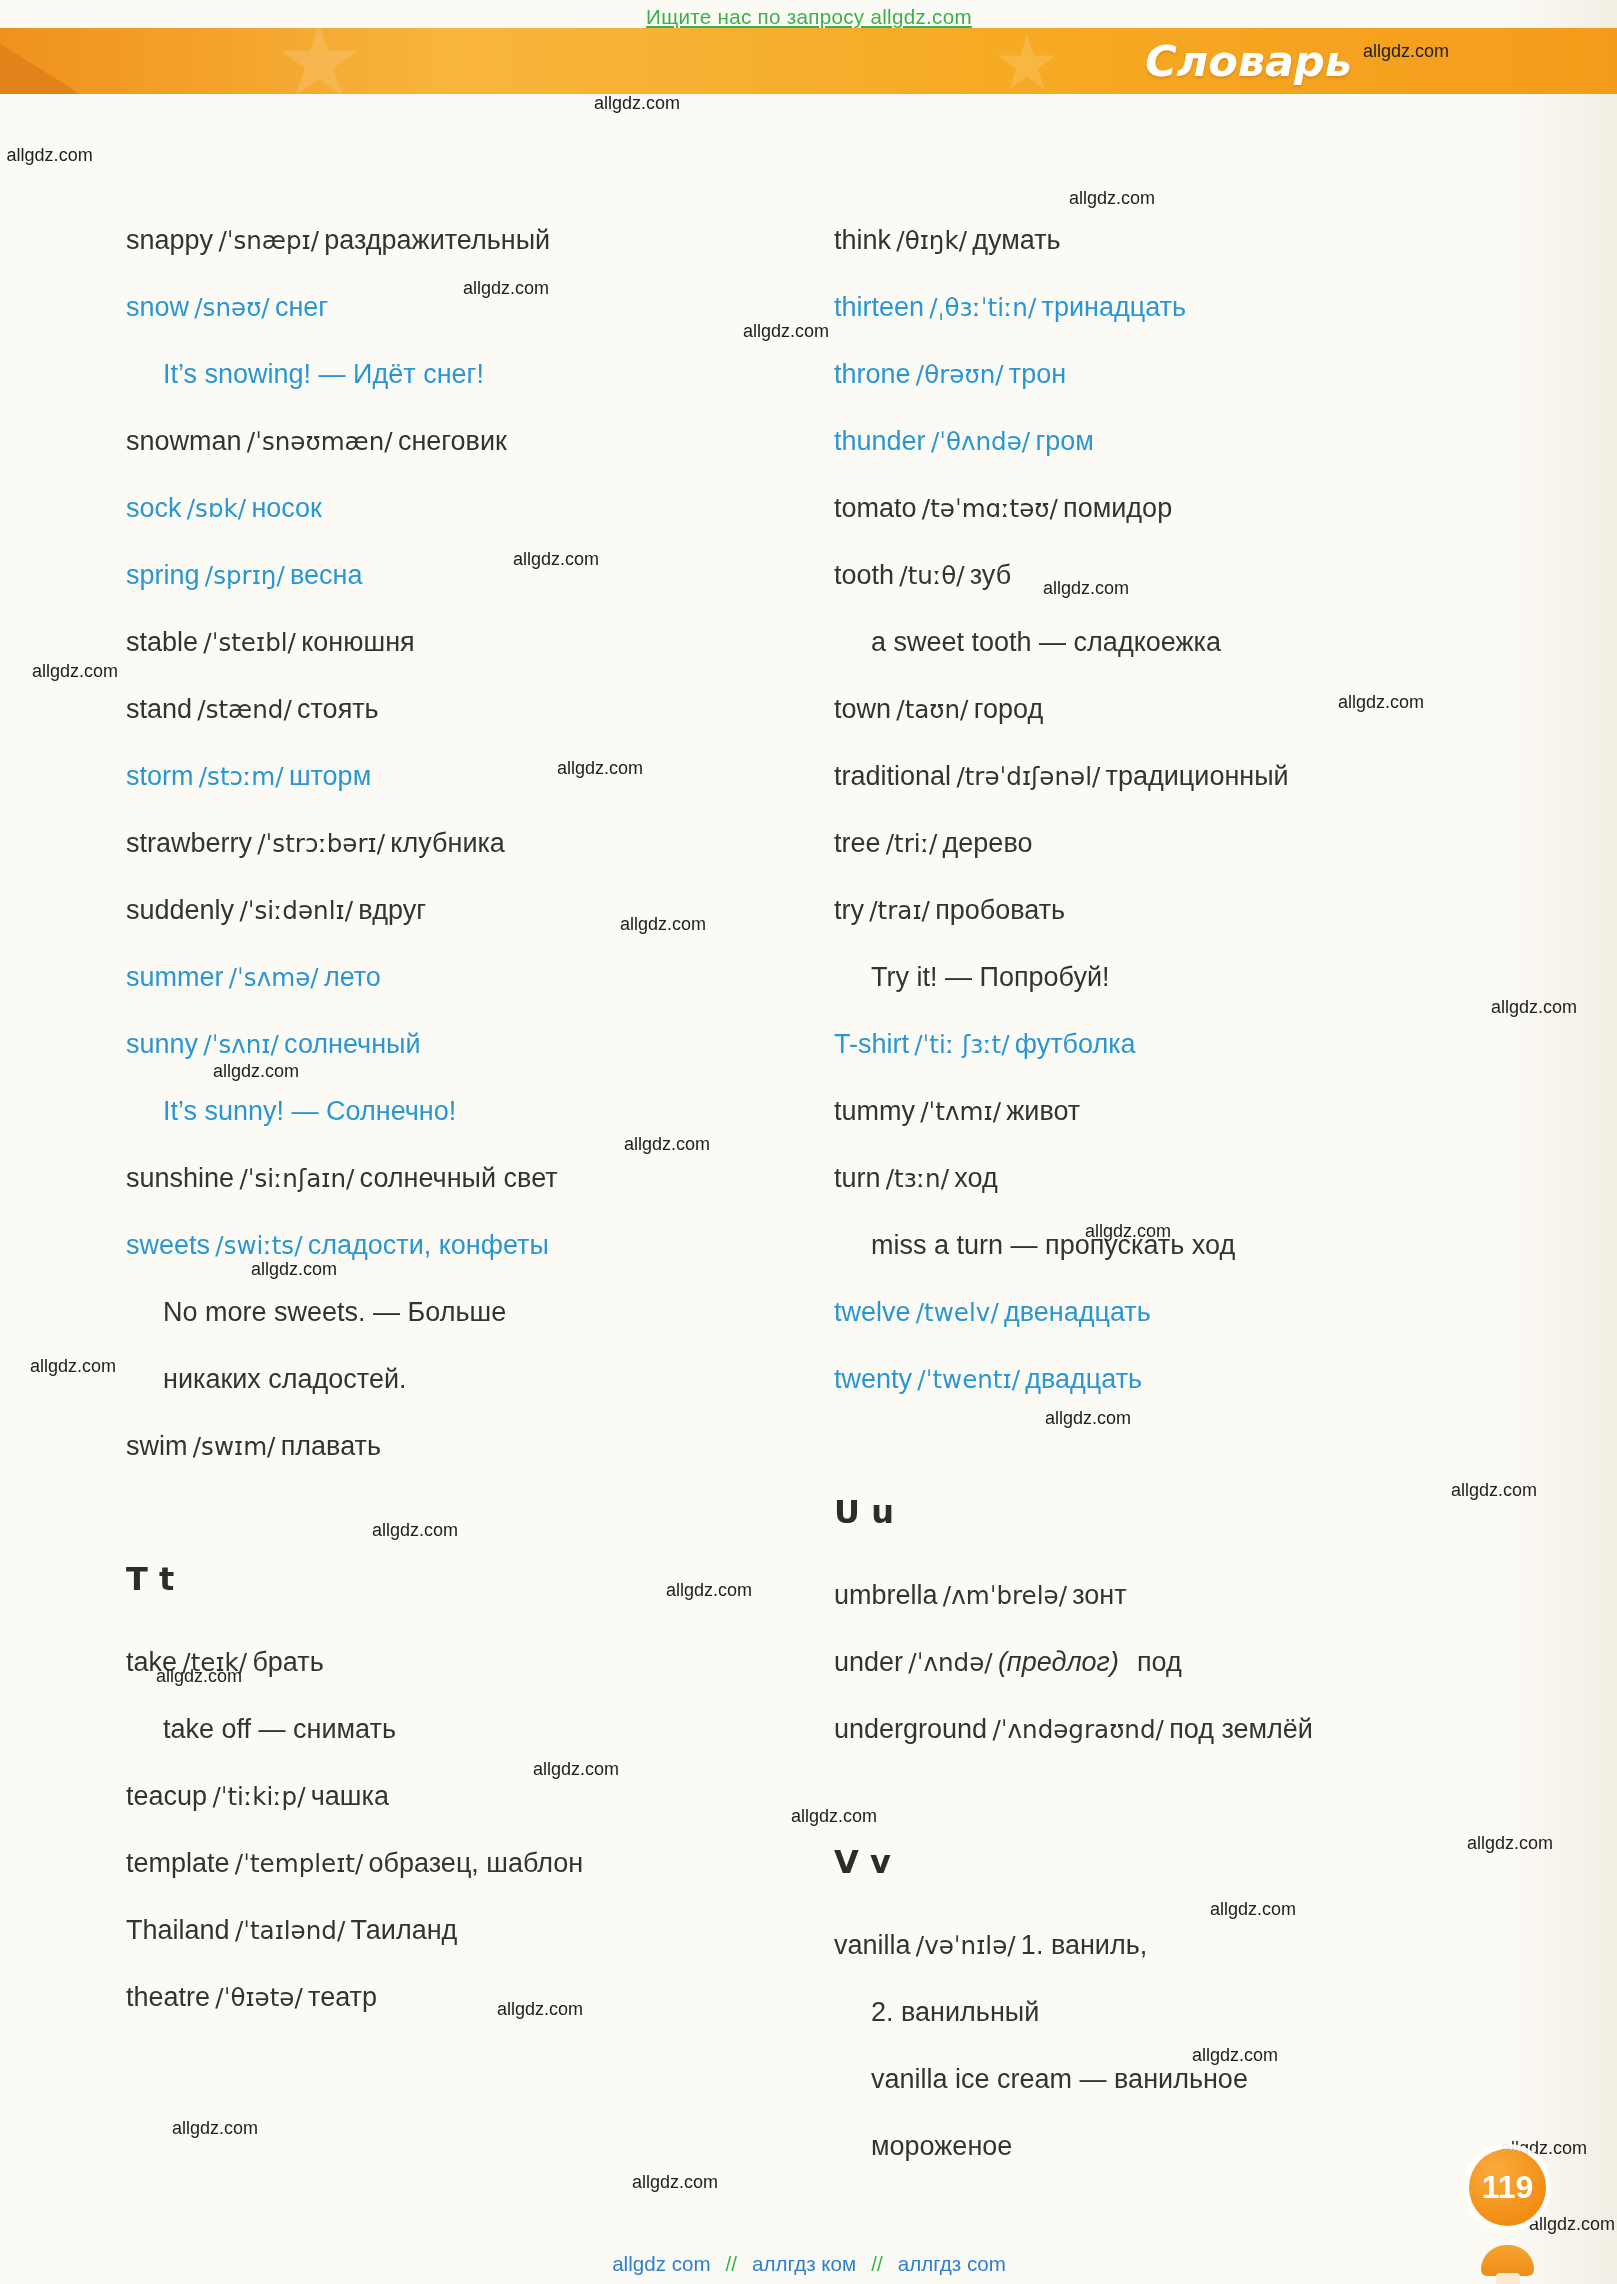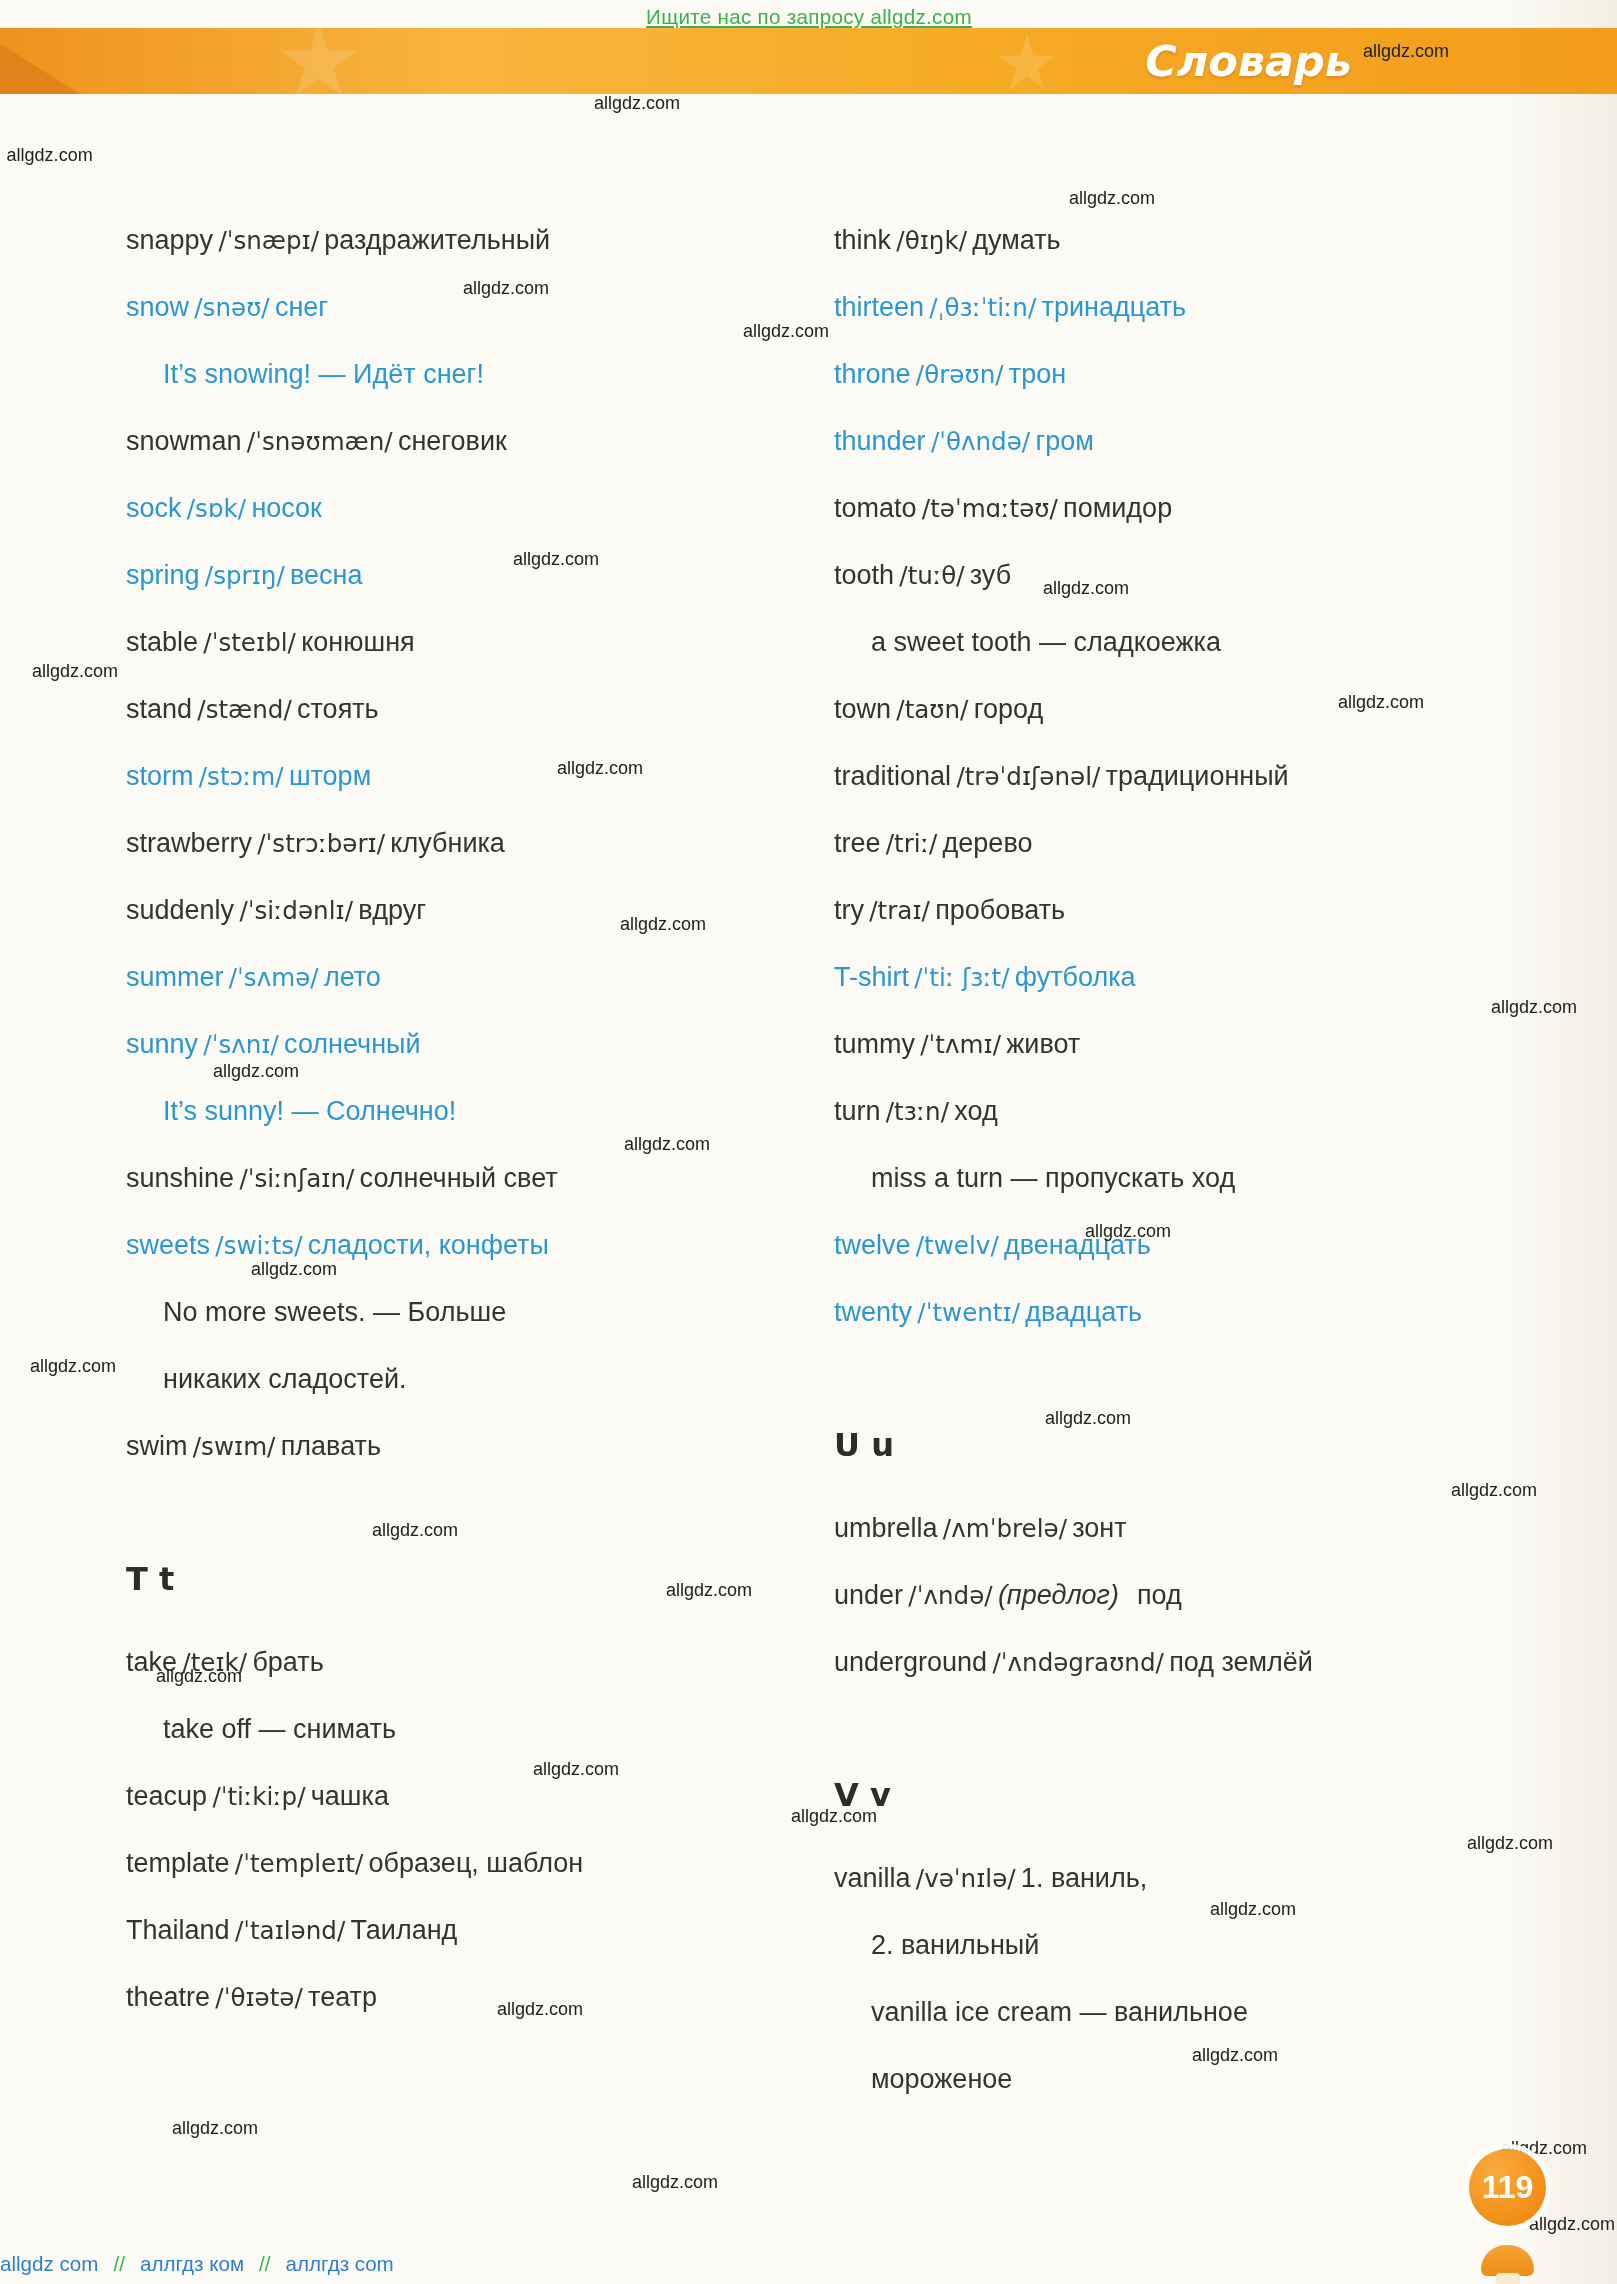--- a/index.html
+++ b/index.html
@@ -58,21 +58,21 @@
   .badge{
     width:77px;height:77px;border-radius:50%;
     background:radial-gradient(circle at 35% 28%,#f9ab3e,#f28c12 75%);
     color:#fff;font-size:32px;font-weight:bold;
     display:flex;align-items:center;justify-content:center;
     box-shadow:0 0 0 5.3px rgba(255,255,255,.9);
   }
   .mushroom{margin:18.6px auto 0;width:53px}
   .mushroom .cap{width:53px;height:31px;background:linear-gradient(180deg,#f7a433,#ef8d14);border-radius:26.6px 26.6px 6.6px 6.6px}
   .mushroom .stem{width:24px;height:21px;background:#fbe9d2;margin:-2.7px auto 0;border-radius:4px 4px 10.6px 10.6px}
-  .footer{position:absolute;bottom:8px;left:0;width:100%;text-align:left;font-size:20.6px;z-index:6}
+  .footer{position:absolute;bottom:8px;left:0;width:100%;text-align:center;font-size:20.6px;z-index:6}
   .footer .lnk{color:#2f7fd0}
   .footer .sep{color:#3cb04b;margin:0 9.3px}
 </style>
 </head>
 <body>
 
 <div class="top-notice">Ищите нас по запросу allgdz.com</div>
 
 <div class="band">
   <div class="wedge"></div>
@@ -115,20 +115,21 @@
       <div class="line entry blue"><span class="w">thirteen</span><span class="ph">/ˌθɜːˈtiːn/</span><span class="tr">тринадцать</span></div>
       <div class="line entry blue"><span class="w">throne</span><span class="ph">/θrəʊn/</span><span class="tr">трон</span></div>
       <div class="line entry blue"><span class="w">thunder</span><span class="ph">/ˈθʌndə/</span><span class="tr">гром</span></div>
       <div class="line entry black"><span class="w">tomato</span><span class="ph">/təˈmɑːtəʊ/</span><span class="tr">помидор</span></div>
       <div class="line entry black"><span class="w">tooth</span><span class="ph">/tuːθ/</span><span class="tr">зуб</span></div>
       <div class="line phrase black"><span>a sweet tooth — сладкоежка</span></div>
       <div class="line entry black"><span class="w">town</span><span class="ph">/taʊn/</span><span class="tr">город</span></div>
       <div class="line entry black"><span class="w">traditional</span><span class="ph">/trəˈdɪʃənəl/</span><span class="tr">традиционный</span></div>
       <div class="line entry black"><span class="w">tree</span><span class="ph">/triː/</span><span class="tr">дерево</span></div>
       <div class="line entry black"><span class="w">try</span><span class="ph">/traɪ/</span><span class="tr">пробовать</span></div>
+      <div class="line phrase black"><span>Try it! — Попробуй!</span></div>
       <div class="line entry blue"><span class="w">T-shirt</span><span class="ph">/ˈtiː ʃɜːt/</span><span class="tr">футболка</span></div>
       <div class="line entry black"><span class="w">tummy</span><span class="ph">/ˈtʌmɪ/</span><span class="tr">живот</span></div>
       <div class="line entry black"><span class="w">turn</span><span class="ph">/tɜːn/</span><span class="tr">ход</span></div>
       <div class="line phrase black"><span>miss a turn — пропускать ход</span></div>
       <div class="line entry blue"><span class="w">twelve</span><span class="ph">/twelv/</span><span class="tr">двенадцать</span></div>
       <div class="line entry blue"><span class="w">twenty</span><span class="ph">/ˈtwentɪ/</span><span class="tr">двадцать</span></div>
       <div class="line section"><span>U u</span></div>
       <div class="line entry black"><span class="w">umbrella</span><span class="ph">/ʌmˈbrelə/</span><span class="tr">зонт</span></div>
       <div class="line entry black"><span class="w">under</span><span class="ph">/ˈʌndə/</span><span class="note">(предлог)</span><span class="tr">под</span></div>
       <div class="line entry black"><span class="w">underground</span><span class="ph">/ˈʌndəgraʊnd/</span><span class="tr">под землёй</span></div>

